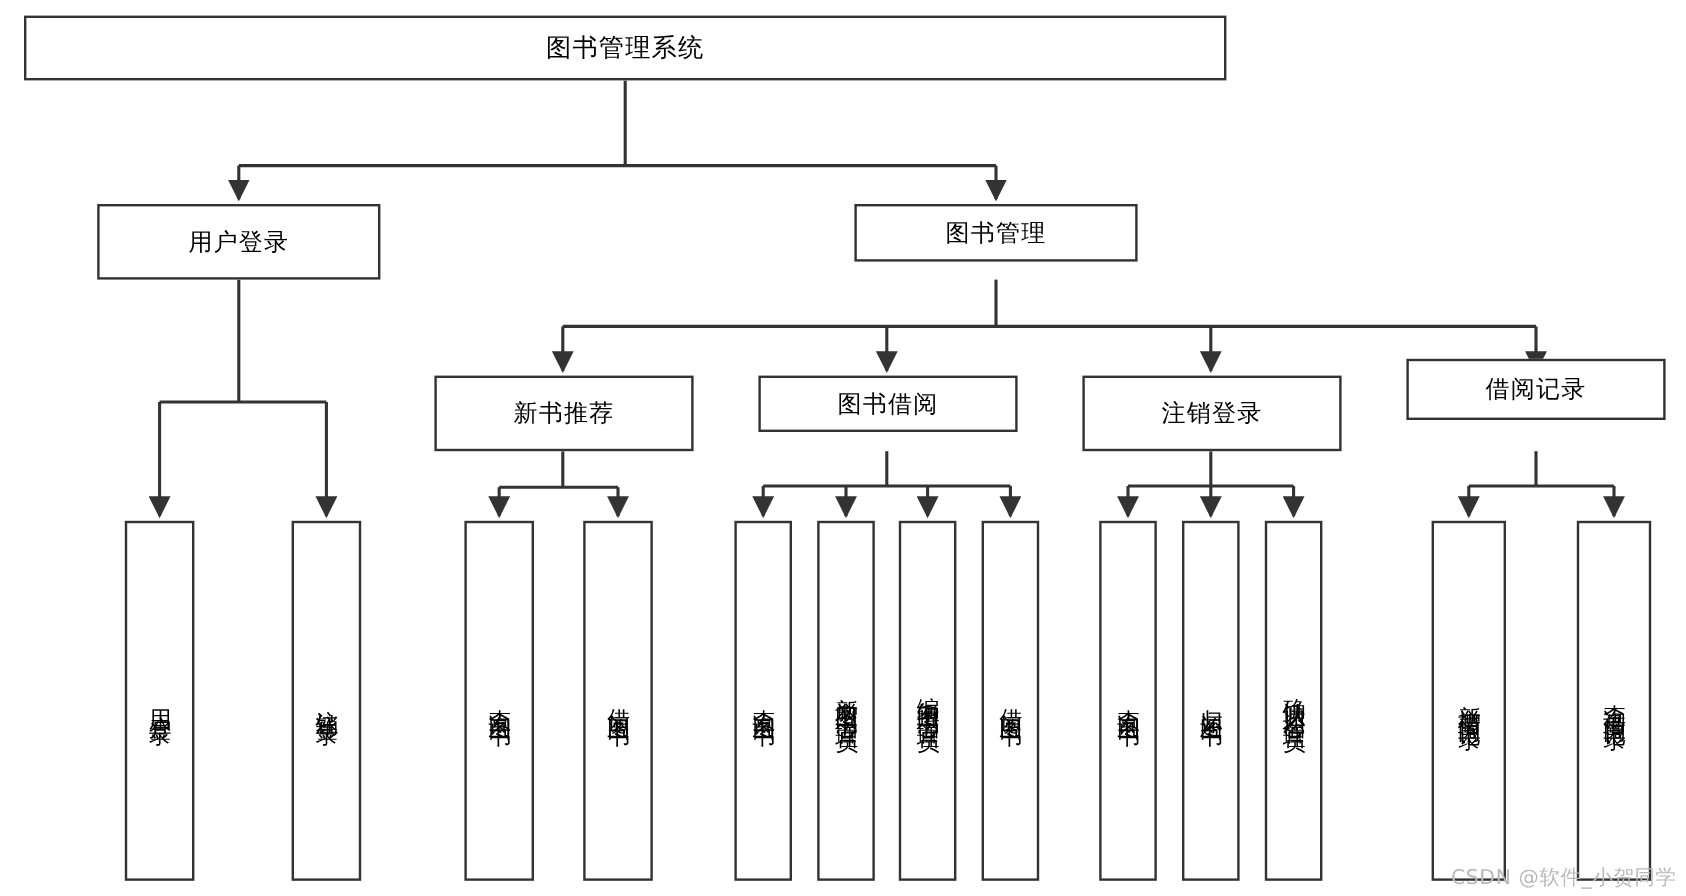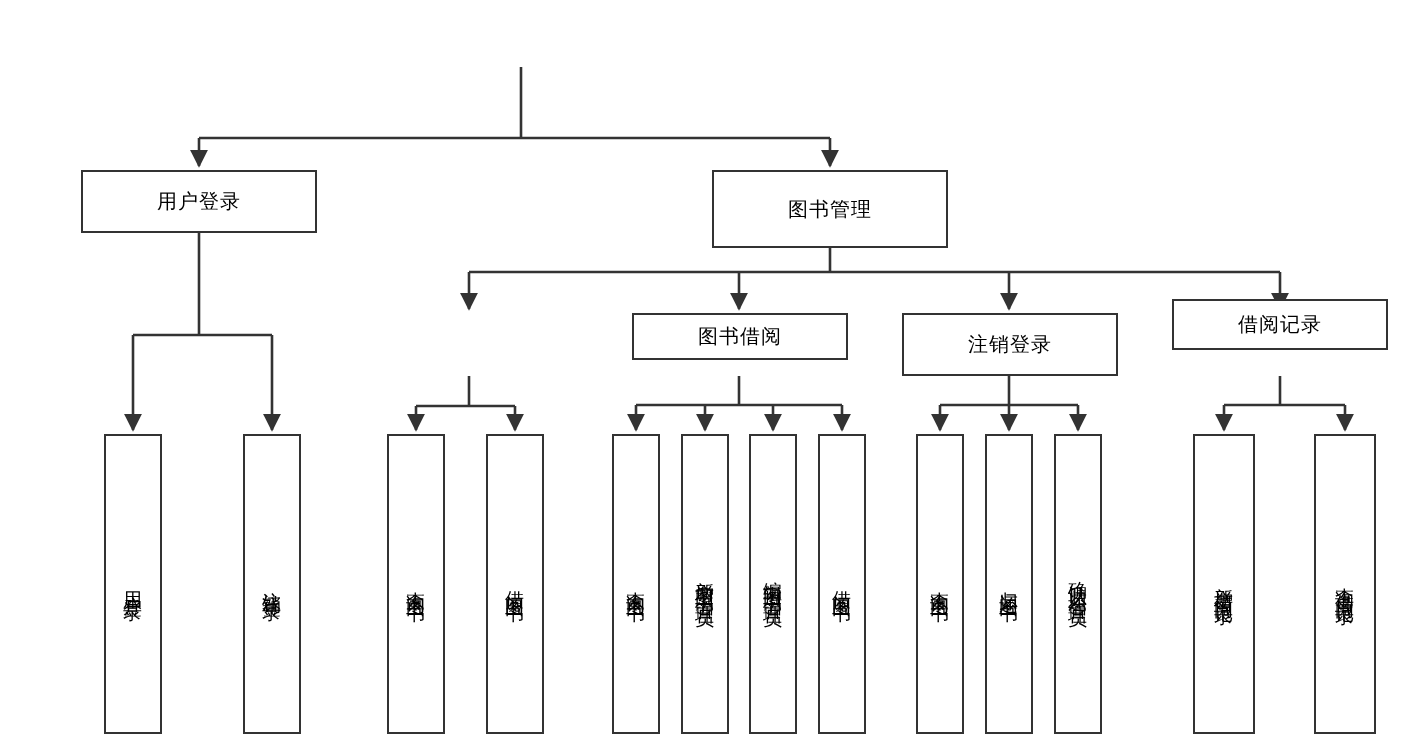--- a/index.html
+++ b/index.html
@@ -122,28 +122,34 @@
       <path d="M 1009 405 L 1009 430" marker-end="url(#arrow)"></path>
       <path d="M 1078 405 L 1078 430" marker-end="url(#arrow)"></path>
 
       <path d="M 1280 376 L 1280 405"></path>
       <path d="M 1224 405 L 1345 405"></path>
       <path d="M 1224 405 L 1224 430" marker-end="url(#arrow)"></path>
       <path d="M 1345 405 L 1345 430" marker-end="url(#arrow)"></path>
     </g>
   </svg>
 
+  <div class="node level0" style="left:20px; top:13px; width:1002px; height:54px;">
+    <span class="label">图书管理系统</span>
+  </div>
 
   <div class="node level1" style="left:81px; top:170px; width:236px; height:63px;">
     <span class="label">用户登录</span>
   </div>
-  <div class="node level1" style="left:712px; top:170px; width:236px; height:78px;">
+  <div class="node level1" style="left:712px; top:170px; width:236px; height:48px;">
     <span class="label">图书管理</span>
   </div>
 
+  <div class="node level2" style="left:362px; top:313px; width:216px; height:63px;">
+    <span class="label">新书推荐</span>
+  </div>
   <div class="node level2" style="left:632px; top:313px; width:216px; height:47px;">
     <span class="label">图书借阅</span>
   </div>
   <div class="node level2" style="left:902px; top:313px; width:216px; height:63px;">
     <span class="label">注销登录</span>
   </div>
   <div class="node level2" style="left:1172px; top:299px; width:216px; height:51px;">
     <span class="label">借阅记录</span>
   </div>
 
@@ -184,13 +190,14 @@
     <span class="label">确认归还（管理员）</span>
   </div>
 
   <div class="node leaf" style="left:1193px; top:434px; width:62px; height:300px;">
     <span class="label">新增借阅记录</span>
   </div>
   <div class="node leaf" style="left:1314px; top:434px; width:62px; height:300px;">
     <span class="label">查询借阅记录</span>
   </div>
 
+  <div id="watermark">CSDN @软件_小贺同学</div>
 </div>
 
 </body></html>

